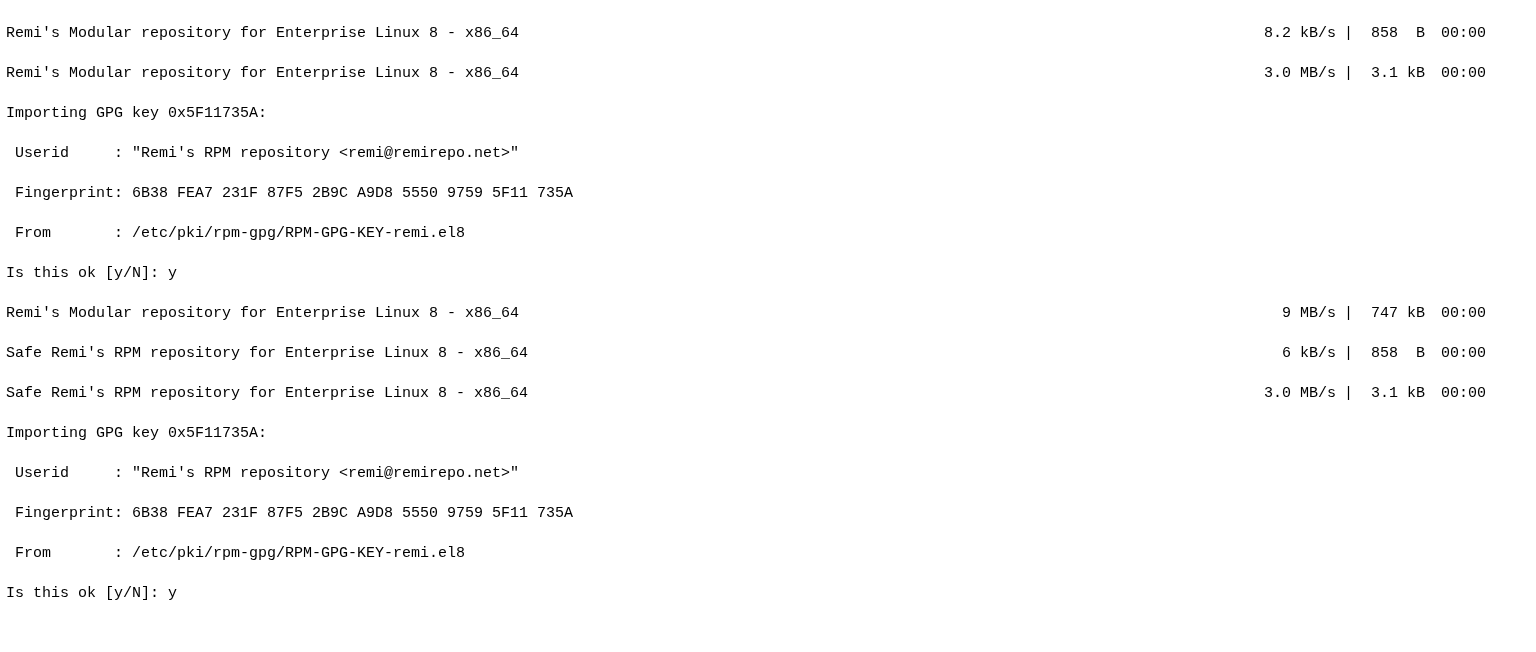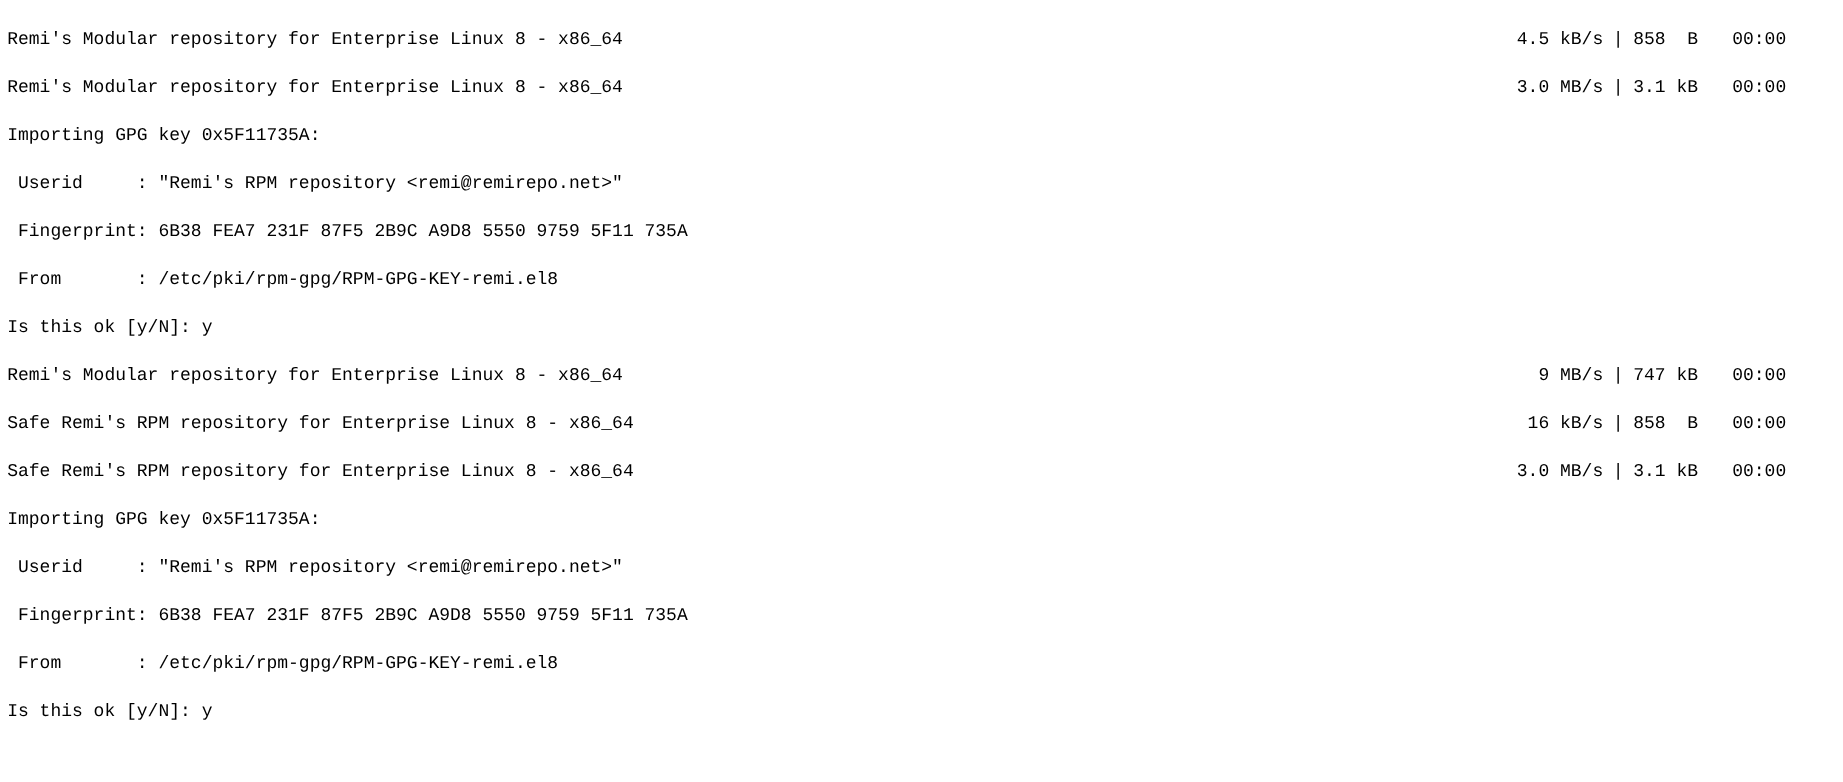--- a/index.html
+++ b/index.html
@@ -16,36 +16,36 @@
     white-space:pre;
     padding:4px 6px 6px 6px;
   }
   .bold{font-weight:700;}
   .line{display:block;}
   
   .dl-line{display:flex;}
   .dl-left{flex:0 0 1230px;} 
   .dl-speed{flex:0 0 100px;text-align:right;}
   .dl-sep{flex:0 0 25px;text-align:center;}
-  .dl-size{flex:0 0 70px;text-align:left;}
-  .dl-time{flex:0 0 70px;text-align:center;}
+  .dl-size{flex:0 0 70px;text-align:left;margin-left:10px;}
+  .dl-time{flex:0 0 70px;text-align:left;}
 </style>
 </head>
 <body>
 
 <div class="terminal">
-<span class="dl-line"><span class="dl-left">Remi's Modular repository for Enterprise Linux 8 - x86_64</span><span class="dl-speed">4.5 kB/s</span><span class="dl-sep">|</span><span class="dl-size">858  B</span><span class="dl-time">00:00</span></span>
+<span class="dl-line"><span class="dl-left">Remi's Modular repository for Enterprise Linux 8 - x86_64</span><span class="dl-speed">8.2 kB/s</span><span class="dl-sep">|</span><span class="dl-size">858  B</span><span class="dl-time">00:00</span></span>
 <span class="dl-line"><span class="dl-left">Remi's Modular repository for Enterprise Linux 8 - x86_64</span><span class="dl-speed">3.0 MB/s</span><span class="dl-sep">|</span><span class="dl-size">3.1 kB</span><span class="dl-time">00:00</span></span>
 <span class="line">Importing GPG key 0x5F11735A:</span>
 <span class="line"> Userid     : "Remi's RPM repository &lt;remi@remirepo.net&gt;"</span>
 <span class="line"> Fingerprint: 6B38 FEA7 231F 87F5 2B9C A9D8 5550 9759 5F11 735A</span>
 <span class="line"> From       : /etc/pki/rpm-gpg/RPM-GPG-KEY-remi.el8</span>
 <span class="line">Is this ok [y/N]: y</span>
 <span class="dl-line"><span class="dl-left">Remi's Modular repository for Enterprise Linux 8 - x86_64</span><span class="dl-speed">9 MB/s</span><span class="dl-sep">|</span><span class="dl-size">747 kB</span><span class="dl-time">00:00</span></span>
-<span class="dl-line"><span class="dl-left">Safe Remi's RPM repository for Enterprise Linux 8 - x86_64</span><span class="dl-speed">16 kB/s</span><span class="dl-sep">|</span><span class="dl-size">858  B</span><span class="dl-time">00:00</span></span>
+<span class="dl-line"><span class="dl-left">Safe Remi's RPM repository for Enterprise Linux 8 - x86_64</span><span class="dl-speed">6 kB/s</span><span class="dl-sep">|</span><span class="dl-size">858  B</span><span class="dl-time">00:00</span></span>
 <span class="dl-line"><span class="dl-left">Safe Remi's RPM repository for Enterprise Linux 8 - x86_64</span><span class="dl-speed">3.0 MB/s</span><span class="dl-sep">|</span><span class="dl-size">3.1 kB</span><span class="dl-time">00:00</span></span>
 <span class="line">Importing GPG key 0x5F11735A:</span>
 <span class="line"> Userid     : "Remi's RPM repository &lt;remi@remirepo.net&gt;"</span>
 <span class="line"> Fingerprint: 6B38 FEA7 231F 87F5 2B9C A9D8 5550 9759 5F11 735A</span>
 <span class="line"> From       : /etc/pki/rpm-gpg/RPM-GPG-KEY-remi.el8</span>
 <span class="line">Is this ok [y/N]: y</span>
 
 
 
 

